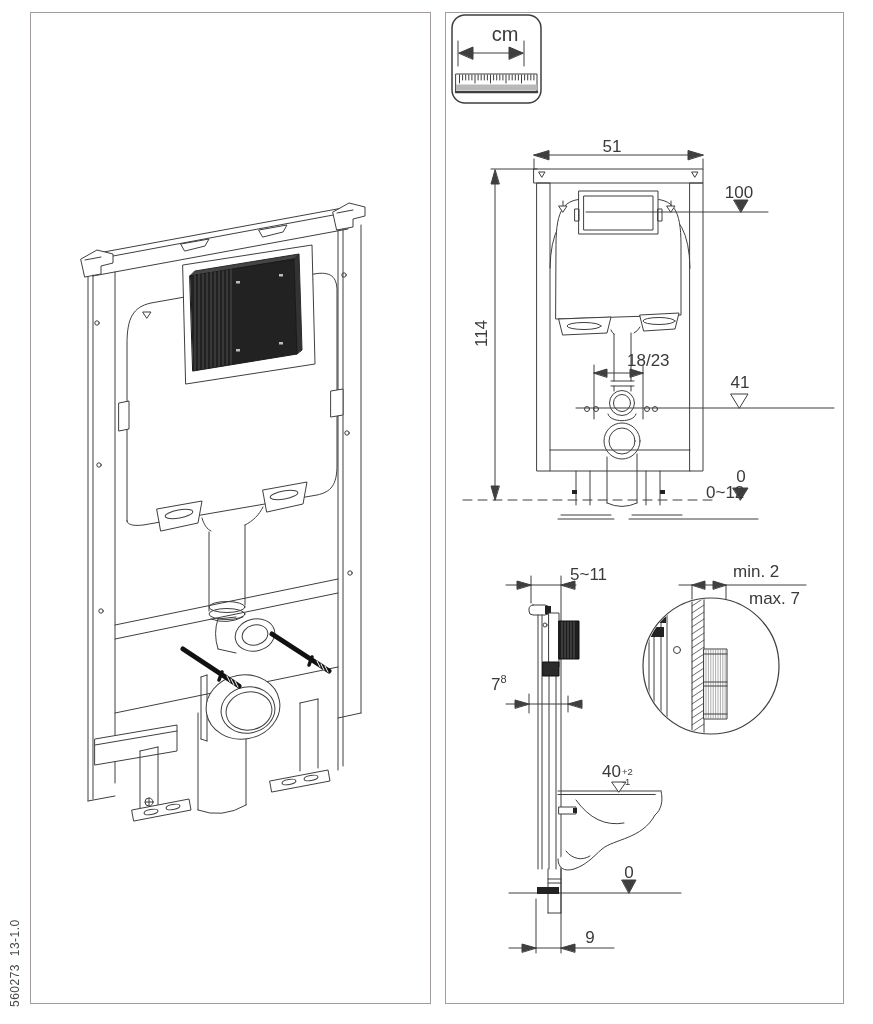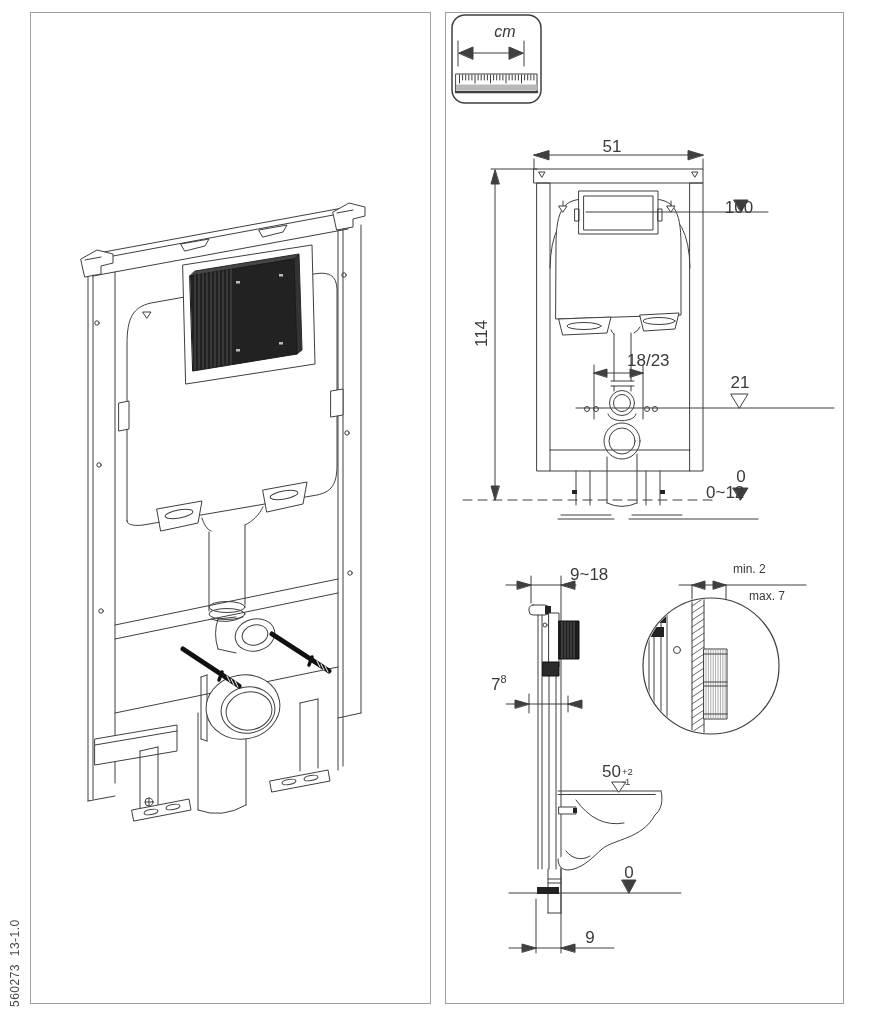--- a/index.html
+++ b/index.html
@@ -10,21 +10,21 @@
   .panel-right{left:445px;top:12px;width:397px;height:990px;}
   .panel svg{position:absolute;left:0;top:0;}
   .lbl{position:absolute;font-size:17px;line-height:1;white-space:nowrap;color:#3a3a3a;}
   .lbl.center{text-align:center;}
   .rot90{transform:rotate(-90deg);}
   .doc-code{position:absolute;left:8px;top:1007px;transform-origin:0 0;transform:rotate(-90deg);
             font-size:12px;letter-spacing:.5px;color:#4a4a4a;white-space:nowrap;}
   .sup{font-size:11px;vertical-align:7px;}
   .tolwrap{display:inline-flex;flex-direction:column;font-size:9.5px;line-height:1.05;
            vertical-align:2px;margin-left:1px;}
-  .minmax{font-size:12px;}
+  .minmax{font-size:17px;}
 </style>
 </head>
 <body>
 
 <div class="stage">
 
   <div class="panel panel-left">
     <svg width="399" height="990" viewBox="0 0 399 990" stroke="#3f3f3f" fill="none" stroke-width="1" stroke-linejoin="round" stroke-linecap="round">
 
       <g>
@@ -291,45 +291,45 @@
           <path d="M260,637V705M262.4,637V705M264.8,637V705M267.2,637V705M269.6,637V705M272,637V705M274.4,637V705M276.8,637V705M279.2,637V705" stroke="#8a8a8a" stroke-width="0.7"></path>
           <path d="M258,641 H281 M258,669 H281 M258,673 H281 M258,701 H281"></path>
         </g>
 
         <path d="M246,572 V586 M280,572 V586 M233,572 H360"></path>
         <polygon points="246,572 259,568 259,576" fill="#3f3f3f"></polygon>
         <polygon points="280,572 267,568 267,576" fill="#3f3f3f"></polygon>
       </g>
     </svg>
 
-    <div class="lbl center" style="left:5px;top:11px;width:108px;font-size:16px;font-style:italic;">cm</div>
+    <div class="lbl center" style="left:5px;top:11px;width:108px;font-size:20px;">cm</div>
 
     <div class="lbl center" style="left:146px;top:125px;width:40px;">51</div>
 
-    <div class="lbl center" style="left:273px;top:186px;width:40px;">100</div>
+    <div class="lbl center" style="left:273px;top:171px;width:40px;">100</div>
 
     <div class="lbl center rot90" style="left:14px;top:312px;width:42px;">114</div>
 
     <div class="lbl" style="left:181px;top:339px;">18/23</div>
 
-    <div class="lbl center" style="left:274px;top:361px;width:40px;">21</div>
+    <div class="lbl center" style="left:274px;top:361px;width:40px;">41</div>
 
     <div class="lbl center" style="left:275px;top:455px;width:40px;">0</div>
 
     <div class="lbl" style="left:260px;top:471px;">0~12</div>
 
-    <div class="lbl" style="left:124px;top:553px;">9~18</div>
+    <div class="lbl" style="left:124px;top:553px;">5~11</div>
 
     <div class="lbl" style="left:45px;top:661px;"><span>7</span><span class="sup">8</span></div>
 
     <div class="lbl minmax" style="left:287px;top:550px;">min. 2</div>
 
     <div class="lbl minmax" style="left:303px;top:577px;text-align:center;">max. 7</div>
 
-    <div class="lbl" style="left:156px;top:750px;"><span>50</span><span class="tolwrap">
+    <div class="lbl" style="left:156px;top:750px;"><span>40</span><span class="tolwrap">
           <span>+2</span>
           <span>-1</span>
         </span></div>
 
     <div class="lbl center" style="left:163px;top:851px;width:40px;">0</div>
 
     <div class="lbl center" style="left:124px;top:916px;width:40px;">9</div>
   </div>
 
 </div>

